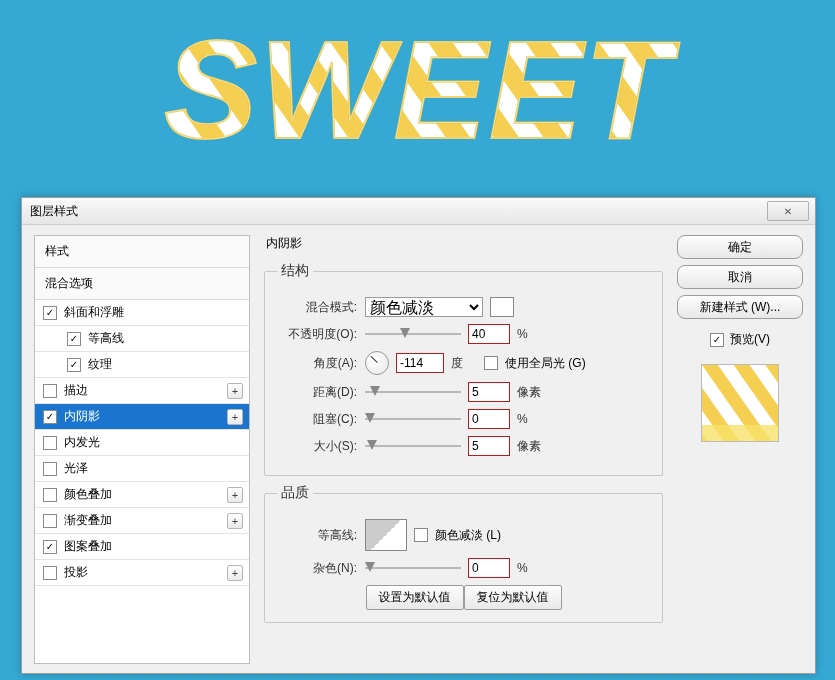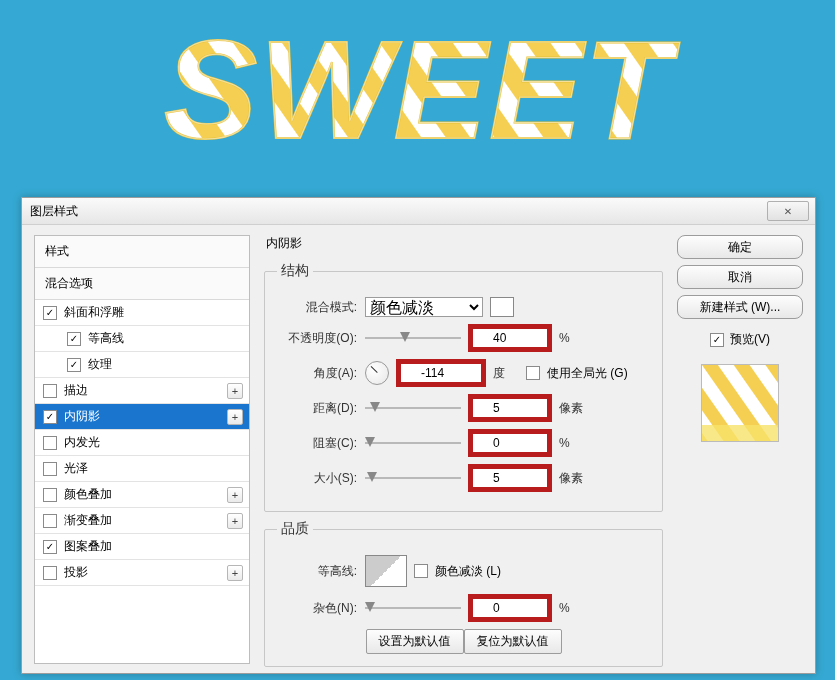--- a/index.html
+++ b/index.html
@@ -199,23 +199,23 @@
     position: absolute;
     top: 1px;
     width: 0; height: 0;
     border-left: 5px solid transparent;
     border-right: 5px solid transparent;
     border-top: 10px solid #888;
   }
   input.num {
     width: 34px;
     height: 18px;
-    border: 5px solid #b91c1c;
+    border: 1px solid #b91c1c;
     text-align: left;
-    padding: 0 20px;
+    padding: 0 3px;
     font-size: 12px;
   }
   .unit {
     color: #333;
     min-width: 26px;
   }
   .dial {
     width: 22px;
     height: 22px;
     border: 1px solid #999;

